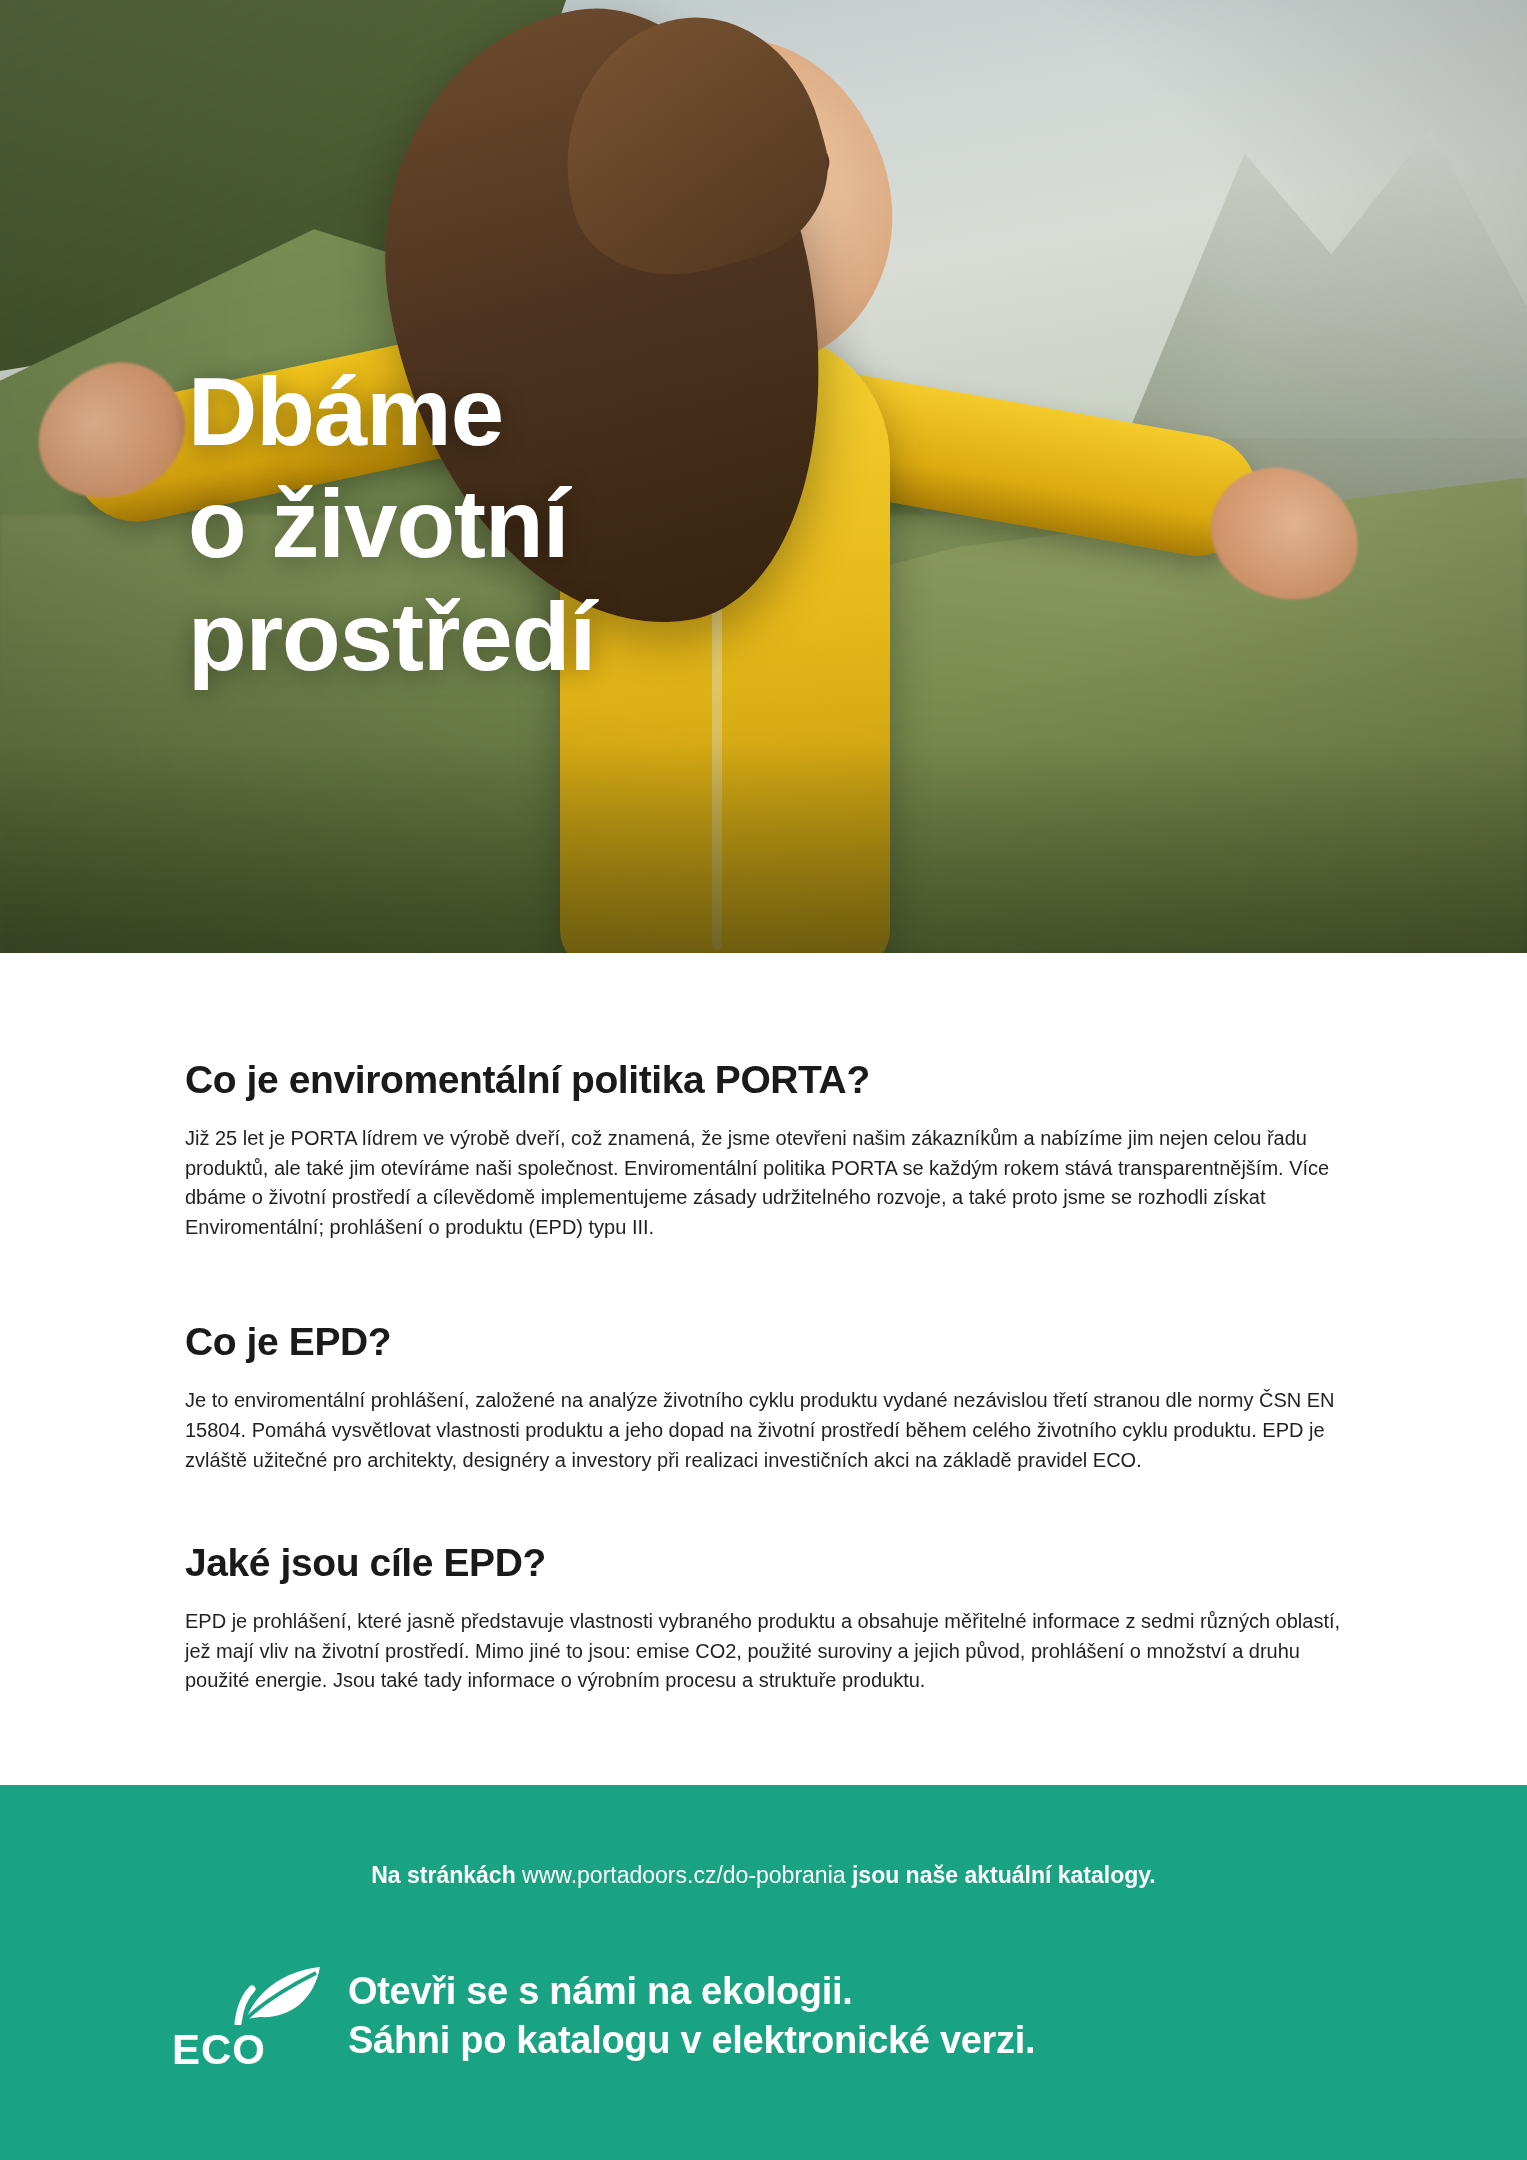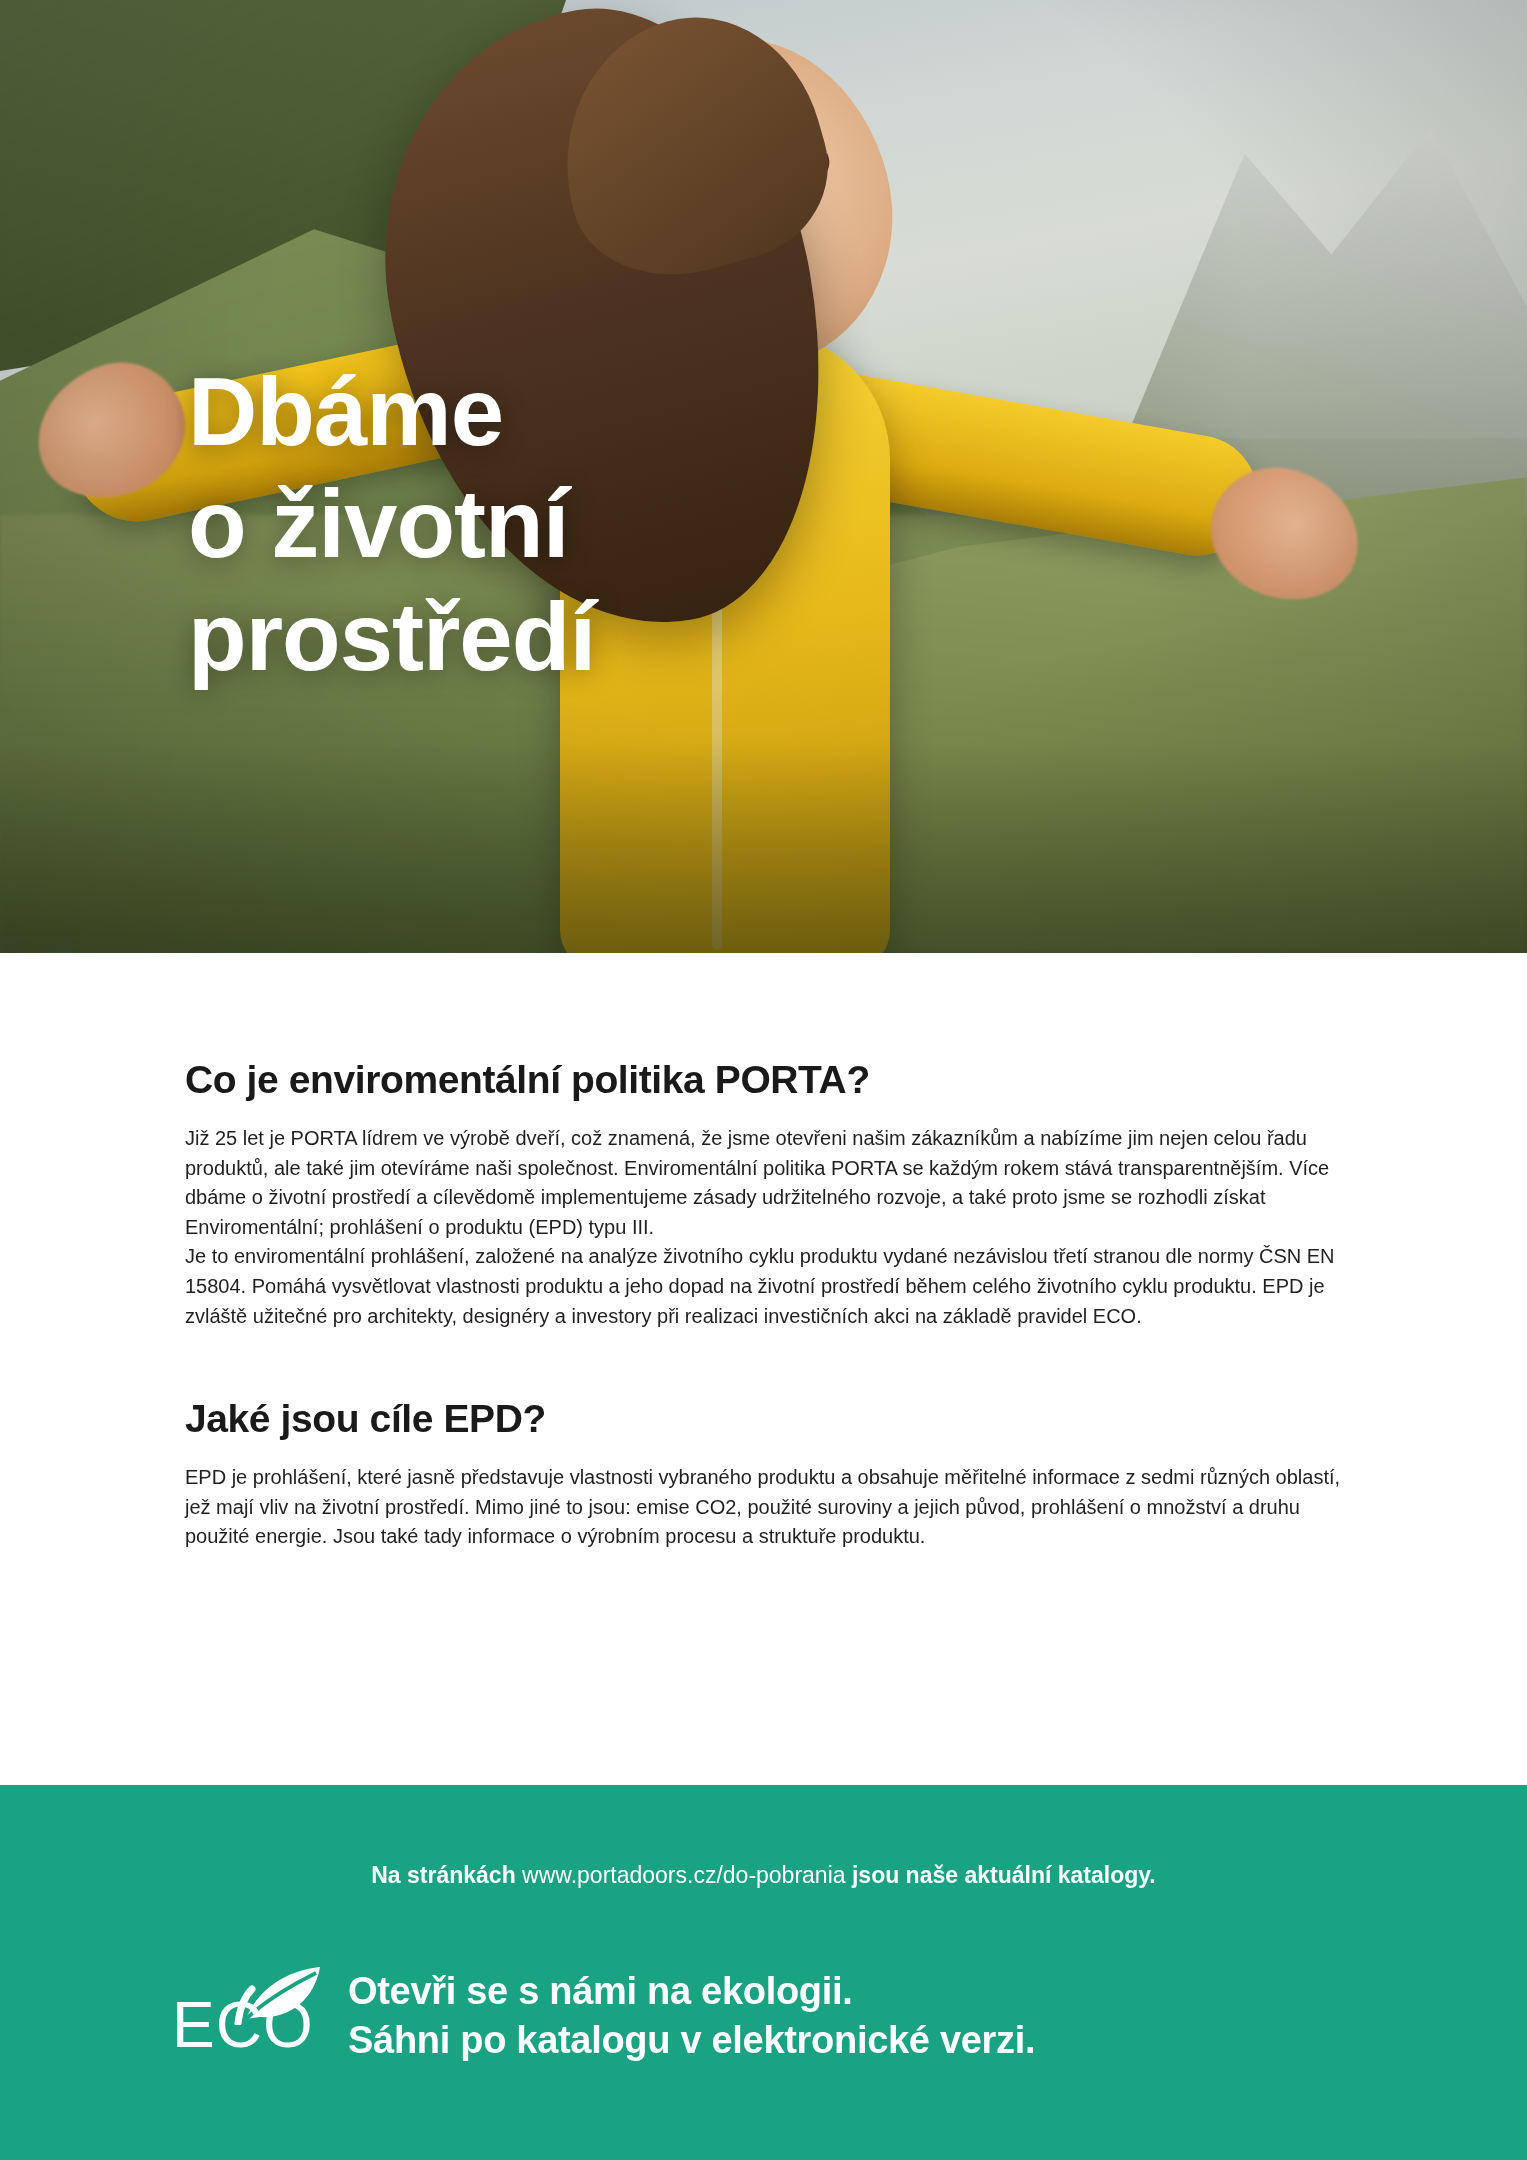--- a/index.html
+++ b/index.html
@@ -243,23 +243,23 @@
 
   .eco-badge {
     position: absolute;
     left: 172px;
     top: 182px;
     width: 160px;
     height: 110px;
   }
   .eco-text {
     position: absolute;
-    left: 0; bottom: 20px;
-    font-size: 64px;
-    font-weight: normal;
+    left: 0; bottom: 6px;
+    font-size: 42px;
+    font-weight: bold;
     letter-spacing: 1px;
     color: #ffffff;
     line-height: 1;
   }
   .eco-leaf { position: absolute; left: 62px; top: -4px; }
 
   .footer-claim {
     position: absolute;
     left: 348px;
     top: 182px;
@@ -307,20 +307,21 @@
     <h1 class="hero-title">Dbáme
 o životní
 prostředí</h1>
   </div>
 
   <div class="content">
 
     <h2 class="sec-title">Co je enviromentální politika PORTA?</h2>
     <p class="sec-body">Již 25 let je PORTA lídrem ve výrobě dveří, což znamená, že jsme otevřeni našim zákazníkům a nabízíme jim nejen celou řadu produktů, ale také jim otevíráme naši společnost. Enviromentální politika PORTA se každým rokem stává transparentnějším. Více dbáme o životní prostředí a cílevědomě implementujeme zásady udržitelného rozvoje, a také proto jsme se rozhodli získat Enviromentální; prohlášení o produktu (EPD) typu III.</p>
 
+    <h2 class="sec-title sec-2">Co je EPD?</h2>
     <p class="sec-body">Je to enviromentální prohlášení, založené na analýze životního cyklu produktu vydané nezávislou třetí stranou dle  normy ČSN EN 15804. Pomáhá vysvětlovat vlastnosti produktu a jeho dopad na životní prostředí během celého životního cyklu produktu. EPD je zvláště užitečné pro architekty, designéry a investory při realizaci investičních akci na základě pravidel ECO.</p>
 
     <h2 class="sec-title sec-3">Jaké jsou cíle EPD?</h2>
     <p class="sec-body">EPD je prohlášení, které jasně představuje vlastnosti vybraného produktu a obsahuje měřitelné informace z sedmi různých oblastí, jež mají vliv na životní prostředí. Mimo jiné to jsou: emise CO2, použité suroviny a jejich původ, prohlášení o množství a druhu použité energie. Jsou také tady informace o výrobním procesu a struktuře produktu.</p>
   </div>
 
   <div class="footer">
 
     <div class="footer-line">
       <b>Na stránkách </b><span class="url">www.portadoors.cz/do-pobrania</span><b> jsou naše aktuální katalogy.</b>

